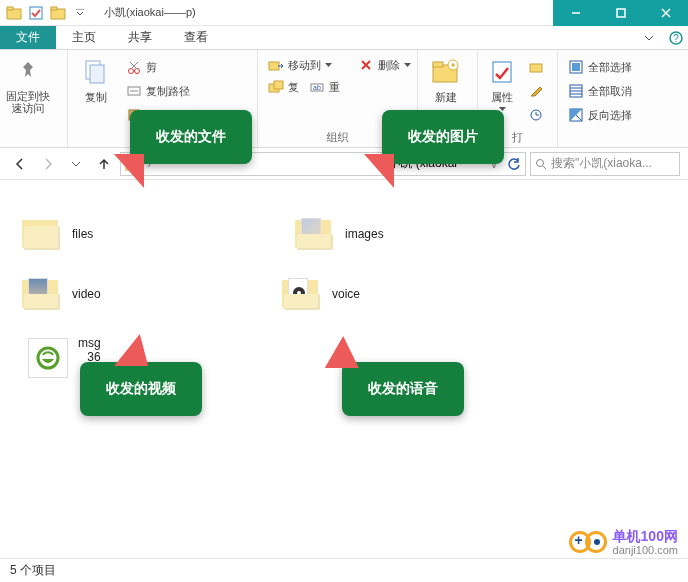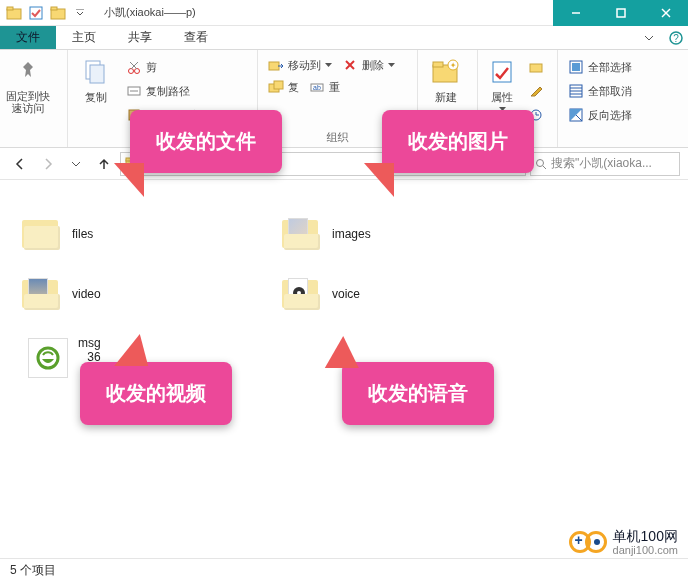--- a/index.html
+++ b/index.html
@@ -9,21 +9,21 @@
 .titlebar .qat { display: flex; align-items: center; gap: 2px; padding-left: 4px; }
 .titlebar .qat-btn { width: 20px; height: 20px; display: flex; align-items: center; justify-content: center; }
 .titlebar .title-text { margin-left: 14px; color: #444; }
 .titlebar .win-ctrls { margin-left: auto; display: flex; height: 26px; }
 .titlebar .win-btn { width: 45px; height: 26px; display: flex; align-items: center; justify-content: center; color: #fff; }
 .titlebar .win-btn.min, .titlebar .win-btn.max { background: #14a0a0; }
 .titlebar .win-btn.close { background: #14a0a0; }
 
 .tabbar { height: 24px; display: flex; align-items: stretch; border-bottom: 1px solid #dadada; font-size: 12px; }
 .tabbar .tab { padding: 0 16px; display: flex; align-items: center; color: #333; }
-.tabbar .tab.active { background: #1e9494; color: #0f172a; }
+.tabbar .tab.active { background: #1e9494; color: #ffffff; }
 .tabbar .help-drop { margin-left: auto; width: 30px; display: flex; align-items: center; justify-content: center; }
 .tabbar .help { width: 24px; display: flex; align-items: center; justify-content: center; color: #1e9494; }
 
 .ribbon { height: 98px; background: #fdfdfd; display: flex; border-bottom: 1px solid #dadada; font-size: 11px; color: #444; position: relative; }
 .ribbon .group { border-right: 1px solid #e5e5e5; display: flex; flex-direction: column; padding: 4px 6px 2px 6px; }
 .ribbon .group-body { flex: 1; display: flex; align-items: flex-start; gap: 4px; }
 .ribbon .group-label { text-align: center; font-size: 11px; color: #666; padding-top: 2px; }
 .ribbon .big-btn { display: flex; flex-direction: column; align-items: center; justify-content: flex-start; width: 44px; padding-top: 2px; gap: 2px; }
 .ribbon .big-btn .ico { width: 32px; height: 32px; display: flex; align-items: center; justify-content: center; }
 .ribbon .small-col { display: flex; flex-direction: column; gap: 2px; padding-top: 2px; }
@@ -40,34 +40,34 @@
 .item { position: absolute; display: flex; align-items: center; gap: 10px; font-size: 12px; color: #222; }
 .item .folder-ico { width: 42px; height: 36px; position: relative; }
 .item .folder-ico .back { position: absolute; left: 2px; top: 4px; width: 36px; height: 28px; background: #f7e6a6; border-radius: 2px; }
 .item .folder-ico .front { position: absolute; left: 4px; top: 10px; width: 36px; height: 24px; background: #f9eec2; border-radius: 2px; box-shadow: inset -2px -2px 0 rgba(0,0,0,0.05); }
 .item .folder-ico .thumb { position: absolute; left: 8px; top: 2px; width: 20px; height: 28px; background: linear-gradient(135deg,#c0cbe0,#e8d6c0); border: 1px solid #ddd; }
 .item .file-ico { width: 40px; height: 40px; border: 1px solid #ddd; background: #fff; display: flex; align-items: center; justify-content: center; }
 .item .label { white-space: nowrap; text-align: right; }
 
 .statusbar { position: absolute; left: 0; right: 0; bottom: 0; height: 24px; border-top: 1px solid #e5e5e5; display: flex; align-items: center; padding: 0 10px; font-size: 12px; color: #333; }
 
-.callout { position: absolute; background: #ec4899; color: #fff; font-size: 20px; font-weight: bold; padding: 18px 26px; border-radius: 8px; box-shadow: 0 3px 8px rgba(0,0,0,0.3); z-index: 50; }
+.callout { position: absolute; background: #15803d; color: #fff; font-size: 14px; font-weight: bold; padding: 18px 26px; border-radius: 8px; box-shadow: 0 3px 8px rgba(0,0,0,0.3); z-index: 50; }
 .callout .tail { position: absolute; width: 0; height: 0; }
 .callout.c1 .tail { left: -16px; bottom: -24px; border-right: 30px solid #ed5a5a; border-bottom: 34px solid transparent; }
 .callout.c2 .tail { left: -18px; bottom: -24px; border-right: 30px solid #ed5a5a; border-bottom: 34px solid transparent; }
 .callout.c3 .tail { left: 40px; top: -28px; border-left: 14px solid transparent; border-right: 20px solid transparent; border-bottom: 32px solid #ed5a5a; transform: skewX(-20deg); }
 .callout.c4 .tail { left: -12px; top: -26px; border-left: 8px solid transparent; border-right: 26px solid transparent; border-bottom: 32px solid #ed5a5a; transform: skewX(-18deg); }
 
 .watermark { position: absolute; right: 10px; bottom: 26px; display: flex; align-items: center; gap: 6px; font-size: 14px; z-index: 60; }
 .watermark .circ { display: flex; }
 .watermark .c { width: 22px; height: 22px; border: 3px solid #f5a623; border-radius: 50%; position: relative; }
 .watermark .c:first-child { margin-right: -6px; }
 .watermark .c .plus { position: absolute; left: 3px; top: -2px; color: #1a4b8c; font-weight: bold; font-size: 14px; }
 .watermark .c .dot { position: absolute; left: 6px; top: 5px; width: 6px; height: 6px; background: #1a4b8c; border-radius: 50%; }
-.watermark .txt { color: #0f172a; font-weight: normal; }
+.watermark .txt { color: #8b5cf6; font-weight: bold; }
 .watermark .dom { color: #888; font-size: 11px; margin-top: -2px; }
 
 svg { display: block; }
 </style>
 </head>
 <body>
 
 <div class="titlebar">
   <div class="qat">
     <div class="qat-btn">
@@ -198,21 +198,21 @@
             </div>
           <span>粘贴快捷方式</span>
         </div>
       </div>
     </div>
     <div class="group-label">剪</div>
   </div>
 
   <div class="group" style="width:160px">
     <div class="group-body" style="flex-direction:column;gap:0">
-      <div style="display:flex;gap:2px">
+      <div style="display:flex;gap:18px">
         <div class="small-btn">
           <div class="ico-s">
               <svg width="16" height="14">
                 <rect x="1" y="4" width="10" height="8" fill="#f8d873" stroke="#caa63e"></rect>
                 <path d="M10 8 H15 M13 6 L15 8 L13 10" stroke="#2a5caa" fill="none"></path>
               </svg>
             </div>
           <span>移动到</span>
           <svg width="7" height="4">
               <path d="M0 0 L3.5 4 L7 0" fill="#555"></path>
@@ -397,21 +397,21 @@
 </div>
 
 <div class="content">
   <div class="item" style="left:20px;top:36px">
     <div class="folder-ico">
         <div class="back"></div>
         <div class="front"></div>
       </div>
     <span class="label">files</span>
   </div>
-  <div class="item" style="left:280px;top:36px">
+  <div class="item" style="left:293px;top:36px">
     <div class="folder-ico">
         <div class="back"></div>
         <div class="thumb"></div>
         <div class="front" style="top:18px;height:16px"></div>
       </div>
     <span class="label">images</span>
   </div>
   <div class="item" style="left:280px;top:96px">
     <div class="folder-ico">
         <div class="back"></div>

